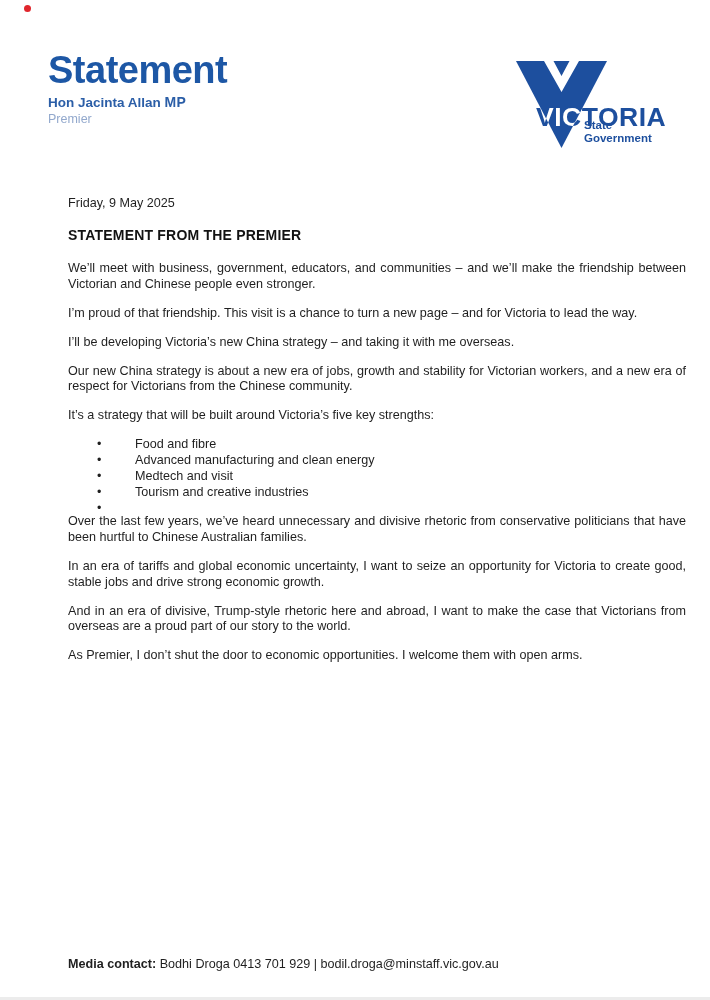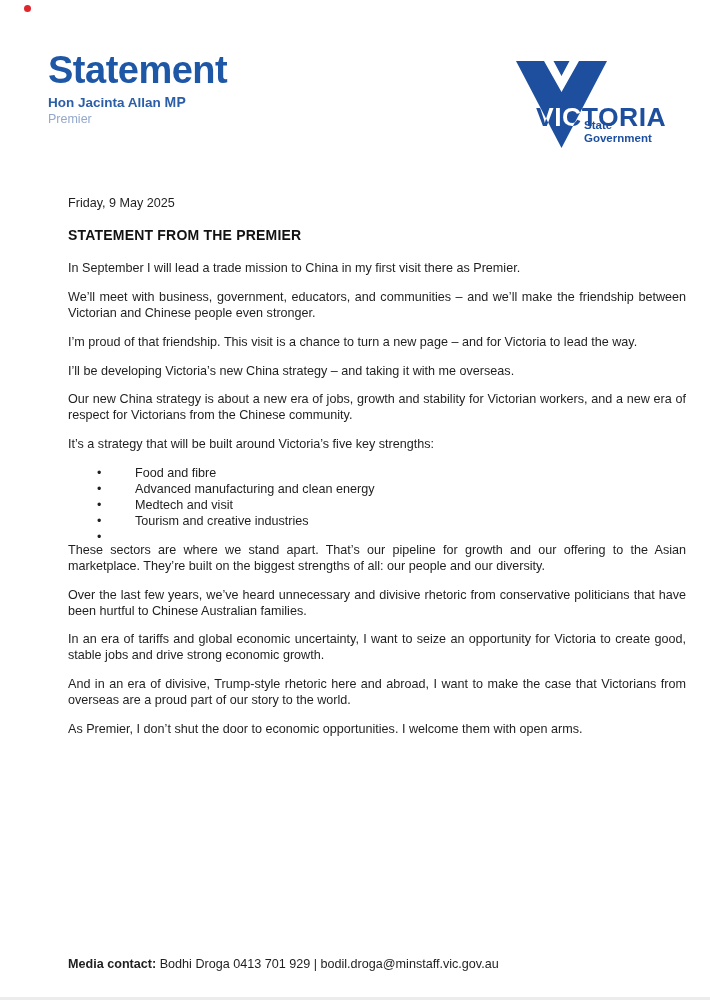--- a/index.html
+++ b/index.html
@@ -90,36 +90,34 @@
 
       <text x="74" y="73" font-family="Liberation Sans, sans-serif" font-size="11.5" font-weight="bold" fill="#1d4f9e">State</text>
       <text x="74" y="86" font-family="Liberation Sans, sans-serif" font-size="11.5" font-weight="bold" fill="#1d4f9e">Government</text>
     </svg>
   </div>
 
   <div class="content">
     <p class="date-line">Friday, 9 May 2025</p>
     <h1 class="doc-heading">STATEMENT FROM THE PREMIER</h1>
 
-    <p>In September I will lead a trade mission to China in my first visit there as Premier.</p>
     <p>We’ll meet with business, government, educators, and communities – and we’ll make the friendship between Victorian and Chinese people even stronger.</p>
     <p>I’m proud of that friendship. This visit is a chance to turn a new page – and for Victoria to lead the way.</p>
     <p>I’ll be developing Victoria’s new China strategy – and taking it with me overseas.</p>
     <p>Our new China strategy is about a new era of jobs, growth and stability for Victorian workers, and a new era of respect for Victorians from the Chinese community.</p>
     <p>It’s a strategy that will be built around Victoria’s five key strengths:</p>
 
     <ul>
       <li><span class="bullet-glyph">•</span><span>Food and fibre</span></li>
       <li><span class="bullet-glyph">•</span><span>Advanced manufacturing and clean energy</span></li>
       <li><span class="bullet-glyph">•</span><span>Medtech and visit</span></li>
       <li><span class="bullet-glyph">•</span><span>Tourism and creative industries</span></li>
       <li><span class="bullet-glyph">•</span></li>
     </ul>
 
-    <p>These sectors are where we stand apart. That’s our pipeline for growth and our offering to the Asian marketplace. They’re built on the biggest strengths of all: our people and our diversity.</p>
     <p>Over the last few years, we’ve heard unnecessary and divisive rhetoric from conservative politicians that have been hurtful to Chinese Australian families.</p>
     <p>In an era of tariffs and global economic uncertainty, I want to seize an opportunity for Victoria to create good, stable jobs and drive strong economic growth.</p>
     <p>And in an era of divisive, Trump-style rhetoric here and abroad, I want to make the case that Victorians from overseas are a proud part of our story to the world.</p>
     <p>As Premier, I don’t shut the door to economic opportunities. I welcome them with open arms.</p>
   </div>
 
   <div class="footer">
     <span class="label">Media contact:</span>
     <span>Bodhi Droga 0413 701 929 | bodil.droga@minstaff.vic.gov.au</span>
   </div>

